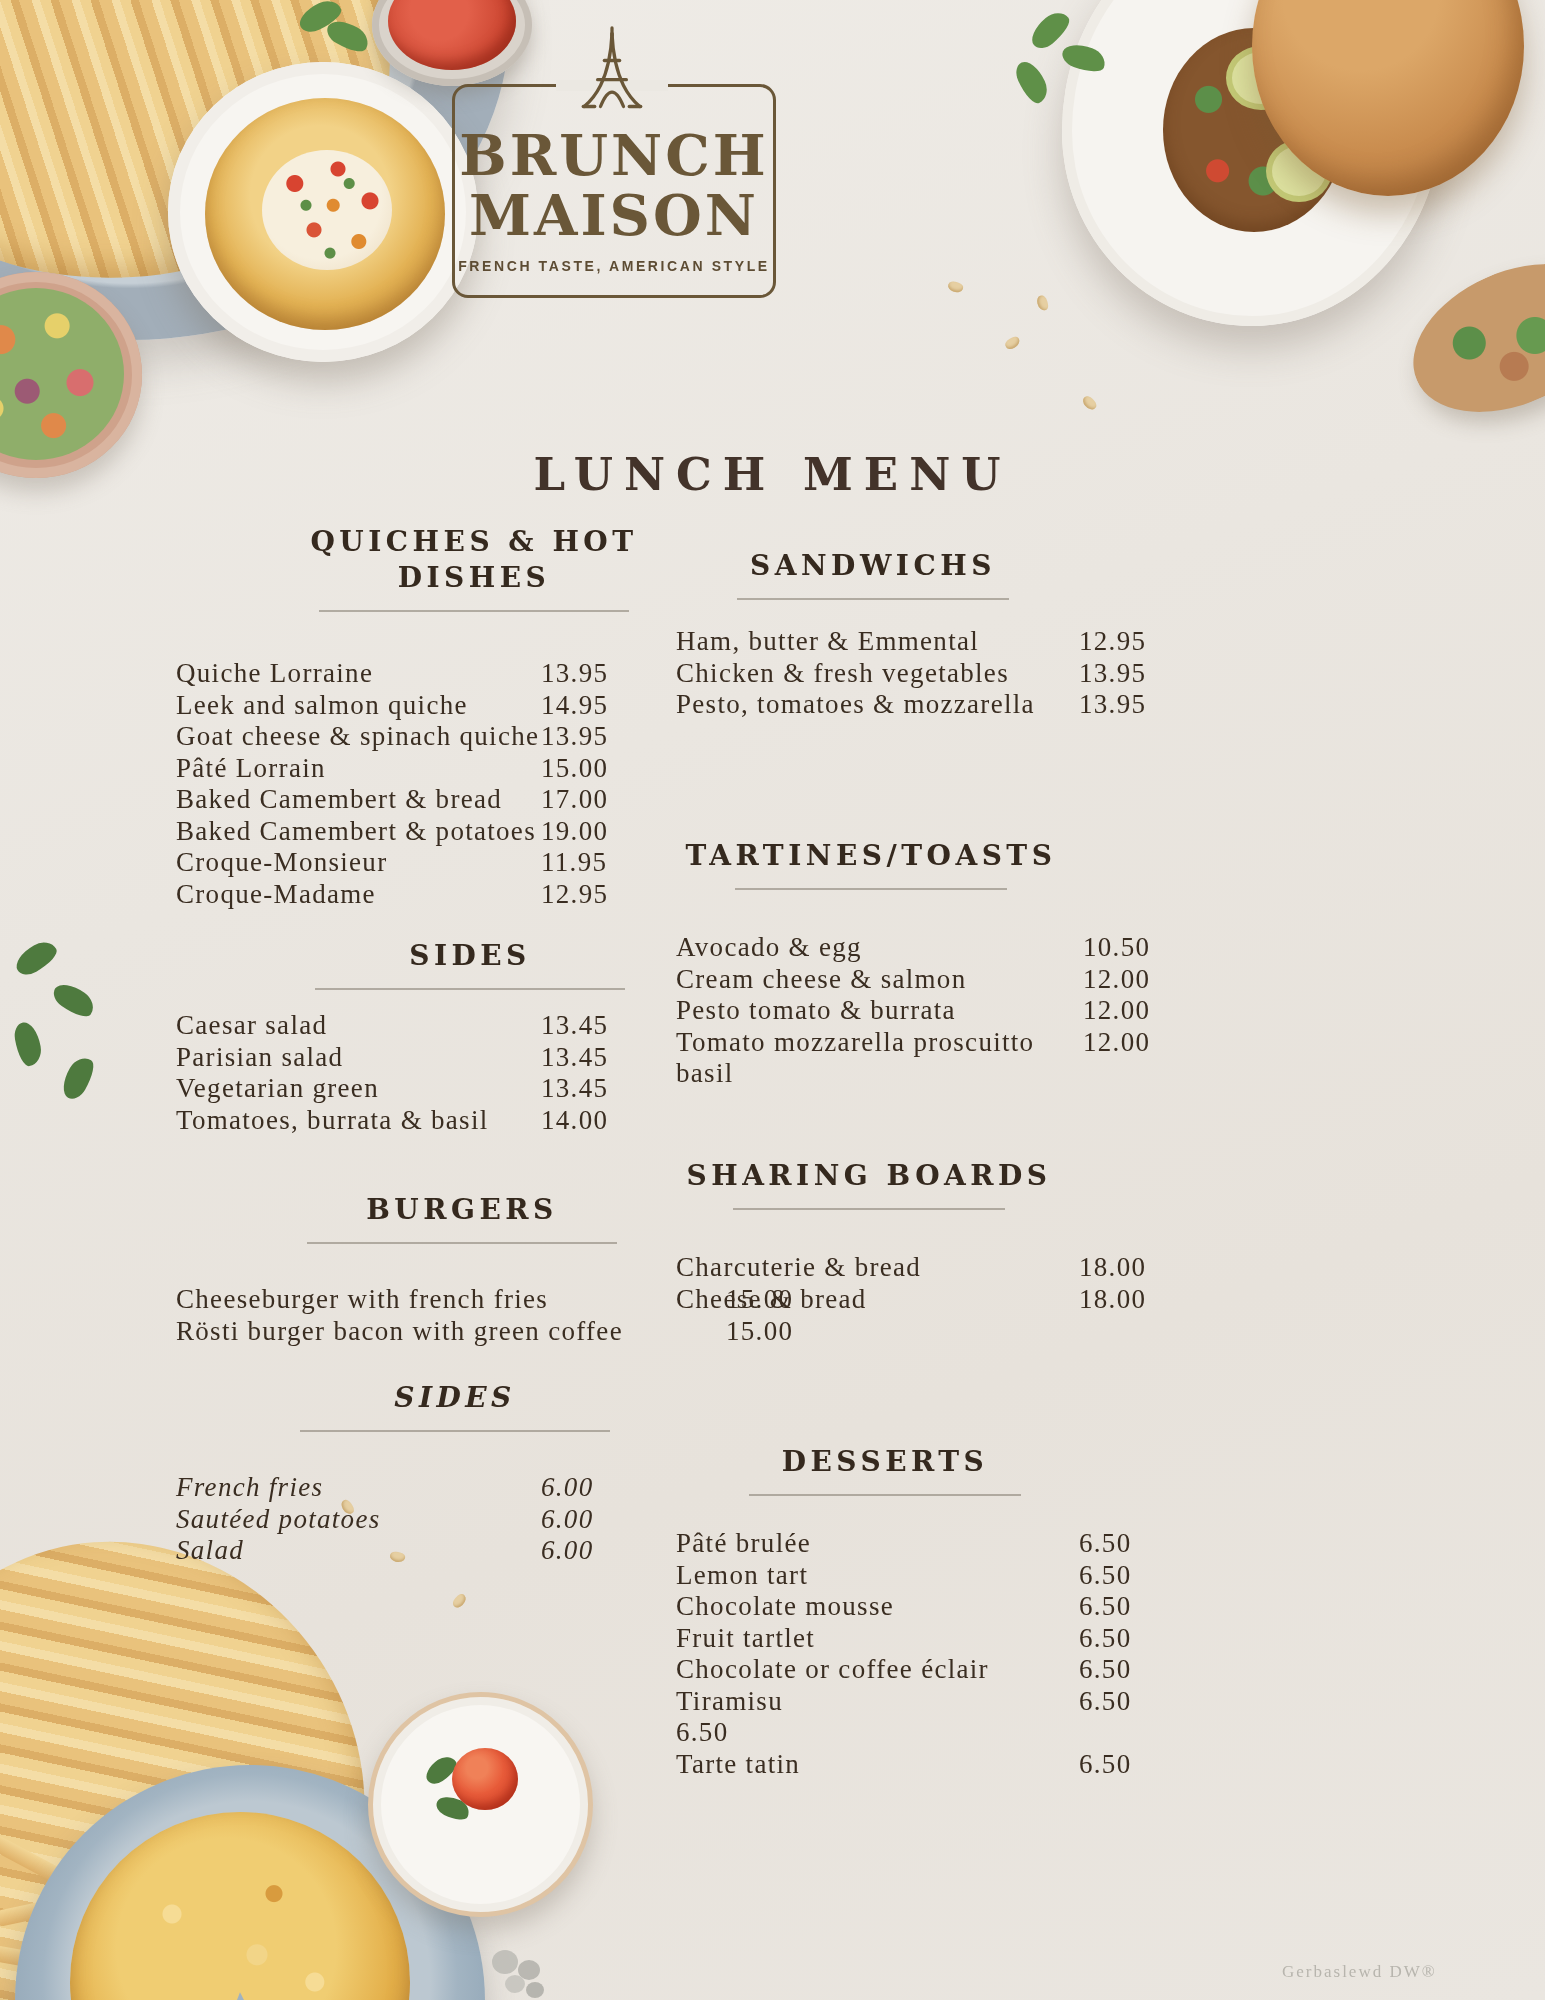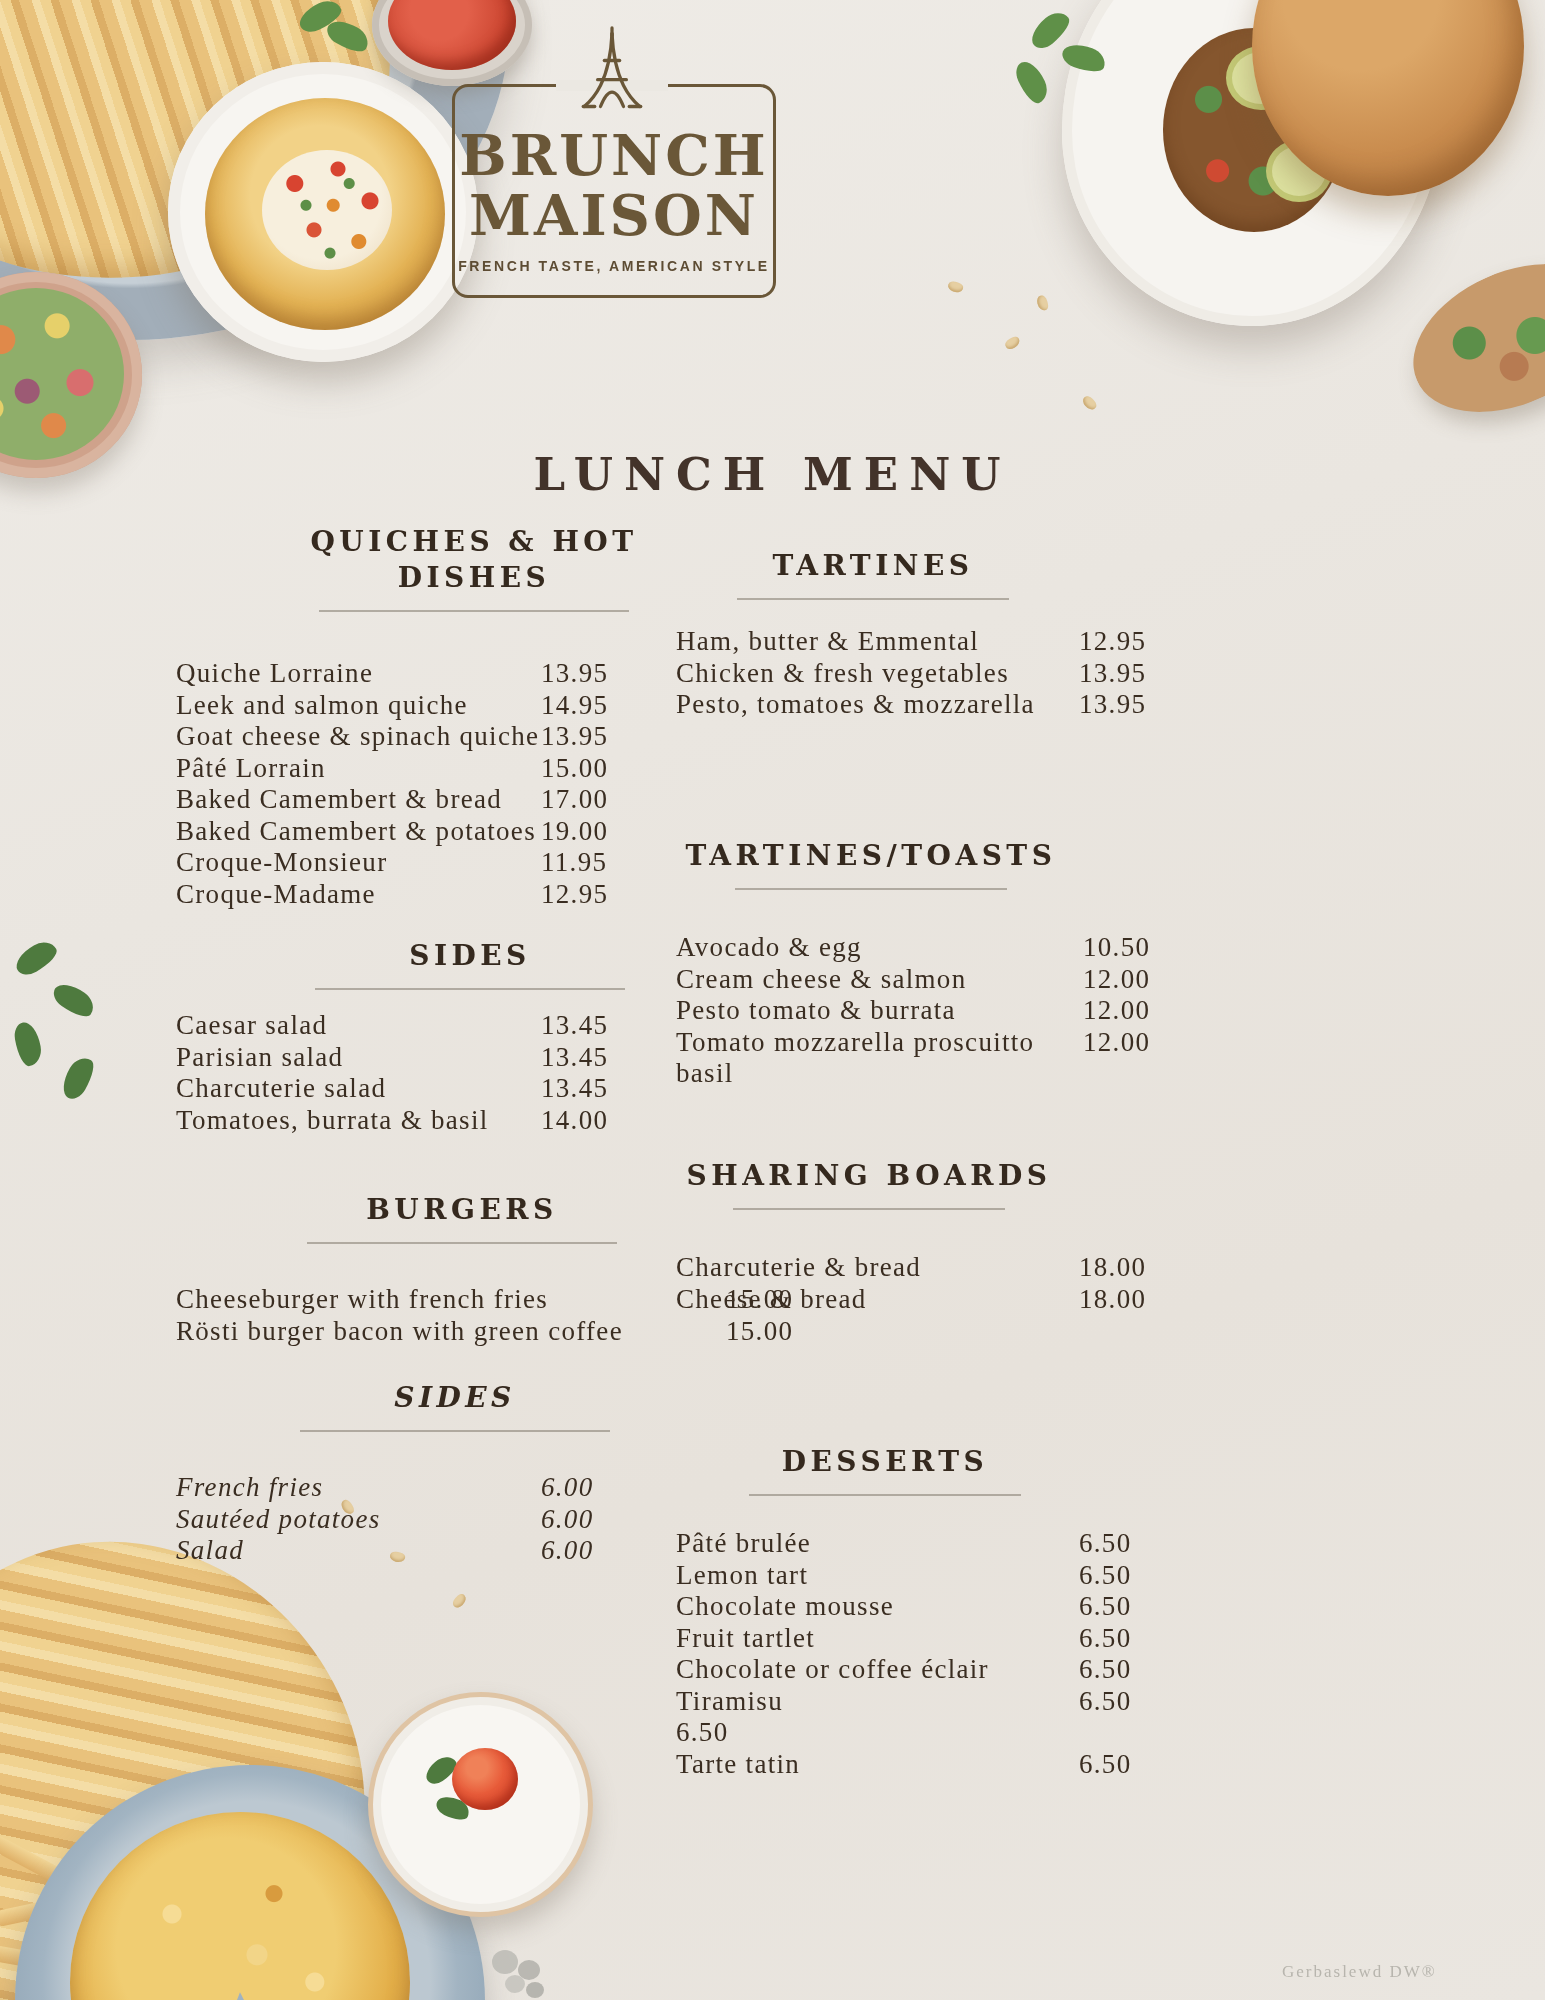--- a/index.html
+++ b/index.html
@@ -258,21 +258,21 @@
         </div>
       <div class="row">
           <span class="iname">Croque-Madame</span>
           <span class="price">12.95</span>
         </div>
     </div>
   </div>
 
   <div class="sec sec-right" id="sec-sandwichs">
     <div class="sec-head">
-      <div class="sec-title">TARTINES</div>
+      <div class="sec-title">SANDWICHS</div>
       <div class="divider"></div>
     </div>
     <div class="rows">
       <div class="row">
           <span class="iname">Ham, butter &amp; Emmental</span>
           <span class="price">12.95</span>
         </div>
       <div class="row">
           <span class="iname">Chicken &amp; fresh vegetables</span>
           <span class="price">13.95</span>
@@ -292,21 +292,21 @@
     <div class="rows">
       <div class="row">
           <span class="iname">Caesar salad</span>
           <span class="price">13.45</span>
         </div>
       <div class="row">
           <span class="iname">Parisian salad</span>
           <span class="price">13.45</span>
         </div>
       <div class="row">
-          <span class="iname">Charcuterie salad</span>
+          <span class="iname">Vegetarian green</span>
           <span class="price">13.45</span>
         </div>
       <div class="row">
           <span class="iname">Tomatoes, burrata &amp; basil</span>
           <span class="price">14.00</span>
         </div>
     </div>
   </div>
 
   <div class="sec sec-right" id="sec-tartines">

